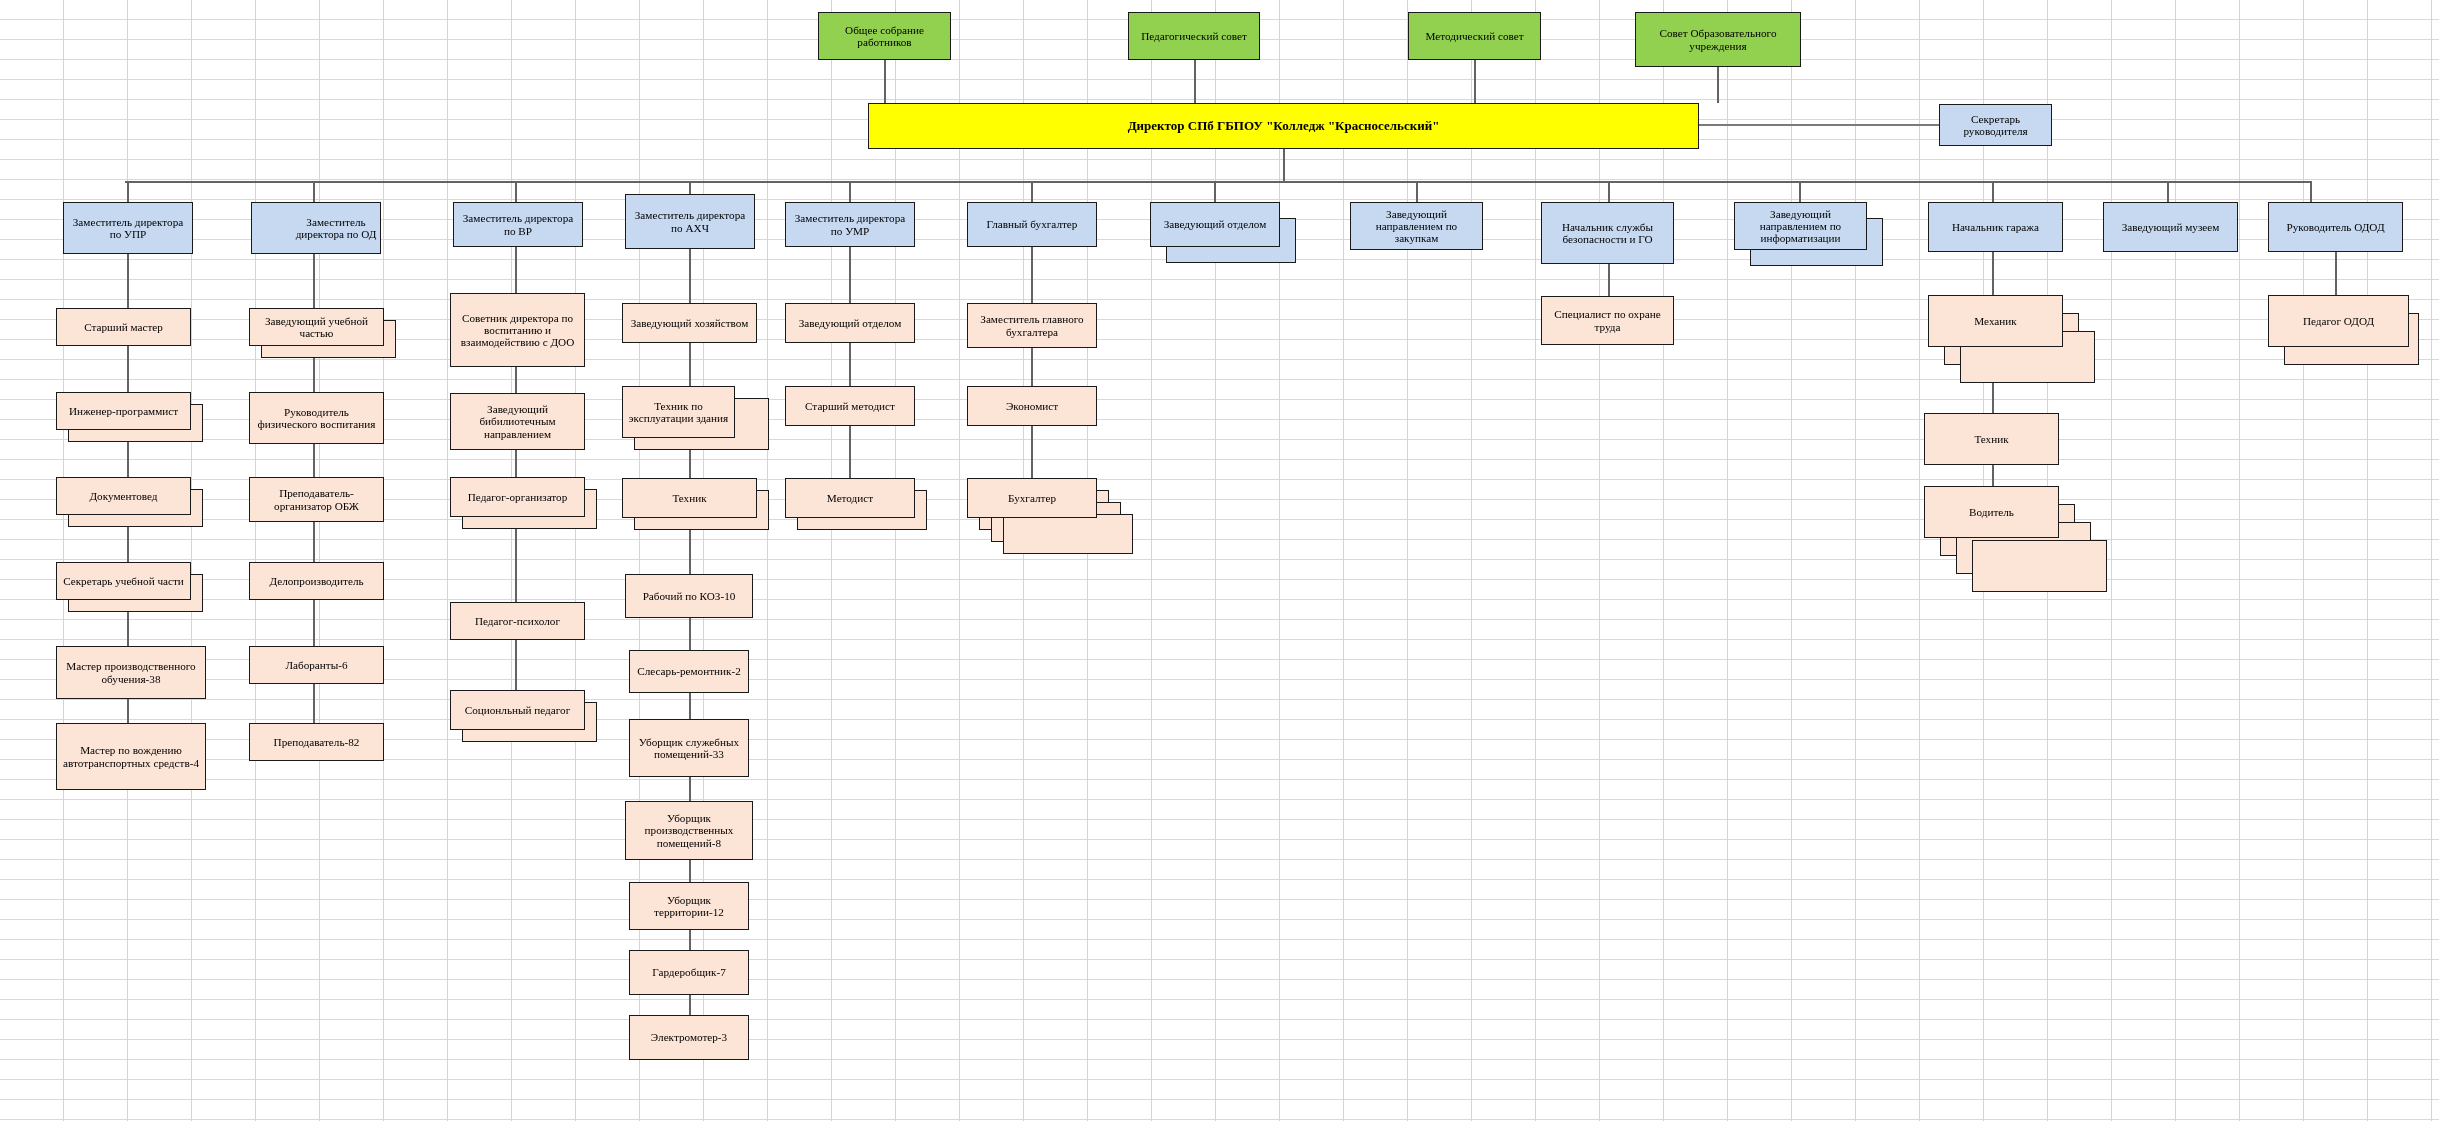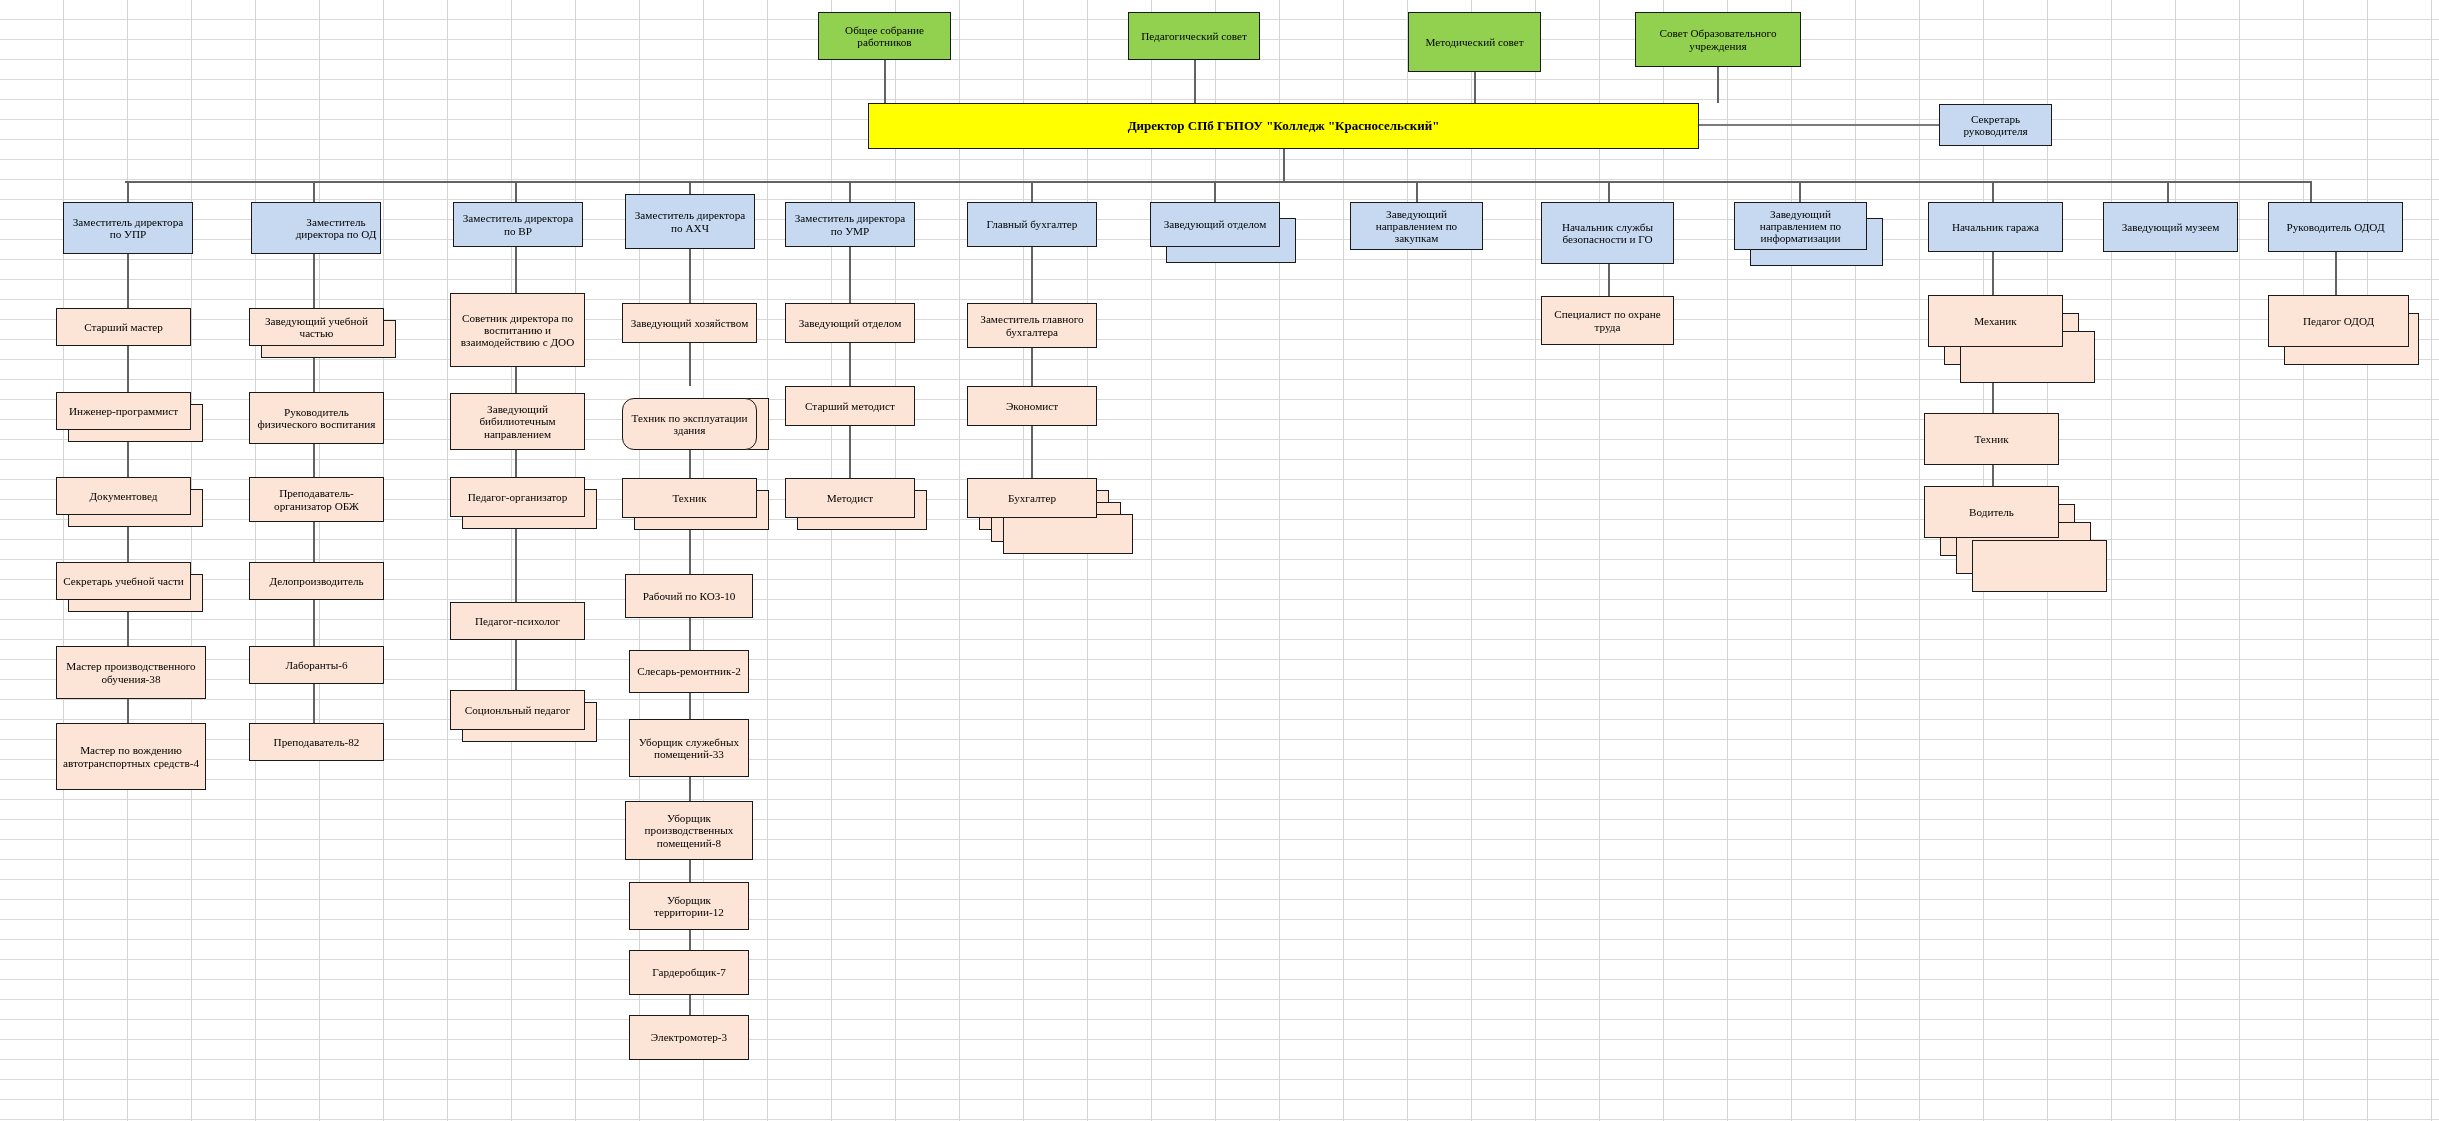--- a/index.html
+++ b/index.html
@@ -58,21 +58,21 @@
 <body>
 
 <div id="sheet">
 
   <div class="node green t11" style="left:818px;top:12px;width:133px;height:48px;">Общее собрание работников</div>
   <div class="conn v" style="left:884px;top:60px;height:43px;"></div>
 
   <div class="node green t11" style="left:1128px;top:12px;width:132px;height:48px;">Педагогический совет</div>
   <div class="conn v" style="left:1194px;top:60px;height:43px;"></div>
 
-  <div class="node green t11" style="left:1408px;top:12px;width:133px;height:60px;">Методический совет</div>
+  <div class="node green t11" style="left:1408px;top:12px;width:133px;height:48px;">Методический совет</div>
   <div class="conn v" style="left:1474px;top:60px;height:43px;"></div>
 
   <div class="node green t11" style="left:1635px;top:12px;width:166px;height:55px;">Совет Образовательного учреждения</div>
   <div class="conn v" style="left:1717px;top:67px;height:36px;"></div>
 
   <div class="node yellow t13 bold" style="left:868px;top:103px;width:831px;height:46px;">Директор СПб ГБПОУ "Колледж "Красносельский"</div>
 
   <div class="conn h thin" style="left:1699px;top:124px;width:240px;"></div>
   <div class="node blue t11" style="left:1939px;top:104px;width:113px;height:42px;">Секретарь руководителя</div>
 
@@ -162,21 +162,21 @@
   <div class="conn v" style="left:689px;top:181px;height:21px;"></div>
   <div class="node blue t11" style="left:625px;top:194px;width:130px;height:55px;">Заместитель директора по АХЧ</div>
 
   <div class="conn v" style="left:689px;top:249px;height:54px;"></div>
   <div class="node peach t11" style="left:622px;top:303px;width:135px;height:40px;">Заведующий хозяйством</div>
 
   <div class="conn v" style="left:689px;top:343px;height:43px;"></div>
   <div class="stack" style="left:622px;top:386px;">
     <i class="peach" style="left:12px;top:12px;width:135px;height:52px;"></i>
   </div>
-  <div class="node peach t11" style="left:622px;top:398px;width:135px;height:52px;border-radius:12px;">Техник по эксплуатации здания</div>
+  <div class="node peach t11" style="left:622px;top:386px;width:113px;height:52px;">Техник по эксплуатации здания</div>
 
   <div class="conn v" style="left:689px;top:438px;height:40px;"></div>
   <div class="stack" style="left:622px;top:478px;">
     <i class="peach" style="left:12px;top:12px;width:135px;height:40px;"></i>
   </div>
   <div class="node peach t11" style="left:622px;top:478px;width:135px;height:40px;">Техник</div>
 
   <div class="conn v" style="left:689px;top:518px;height:56px;"></div>
   <div class="node peach t11" style="left:625px;top:574px;width:128px;height:44px;">Рабочий по КОЗ-10</div>
 

